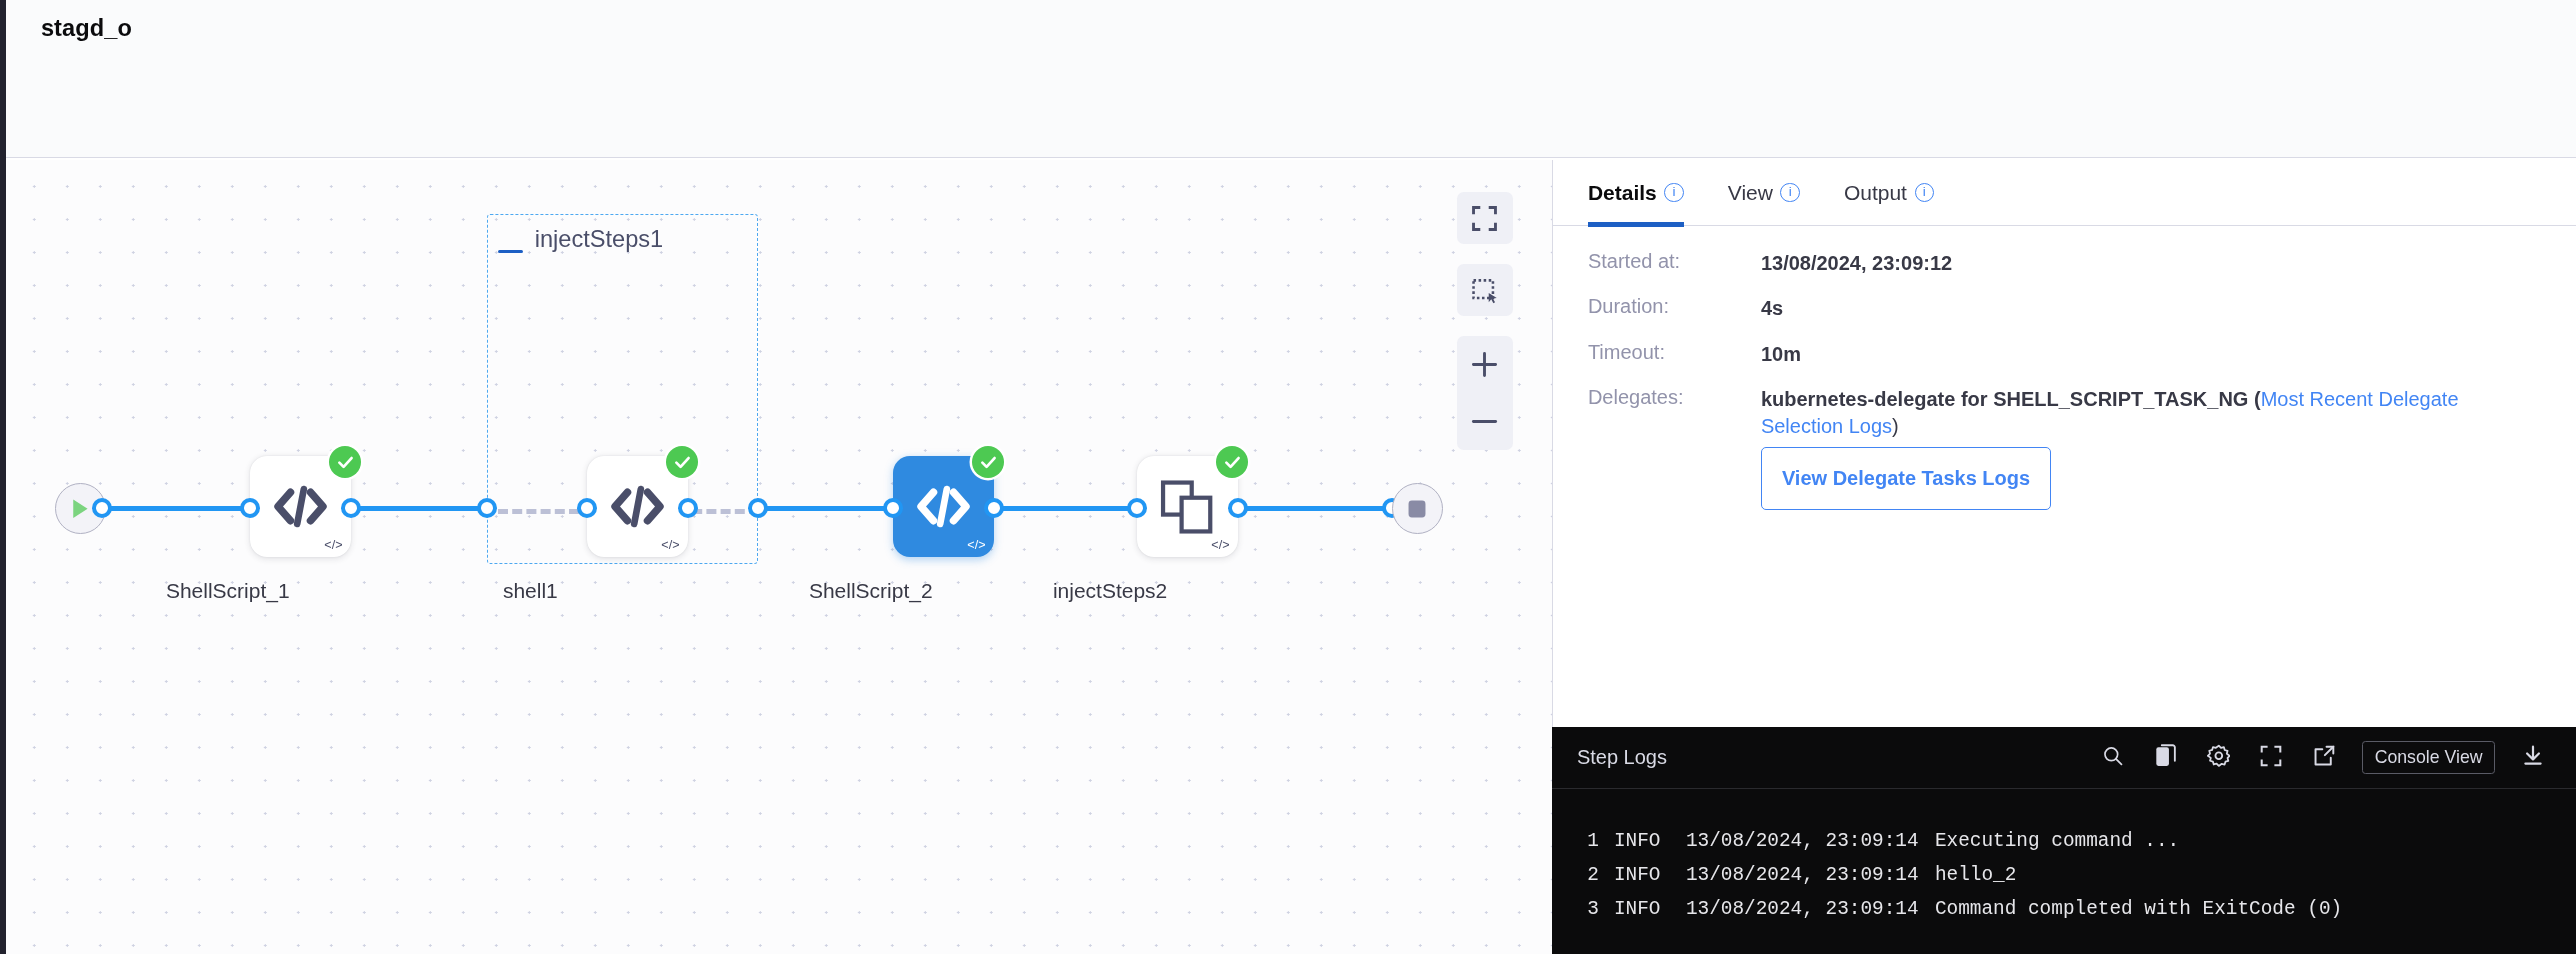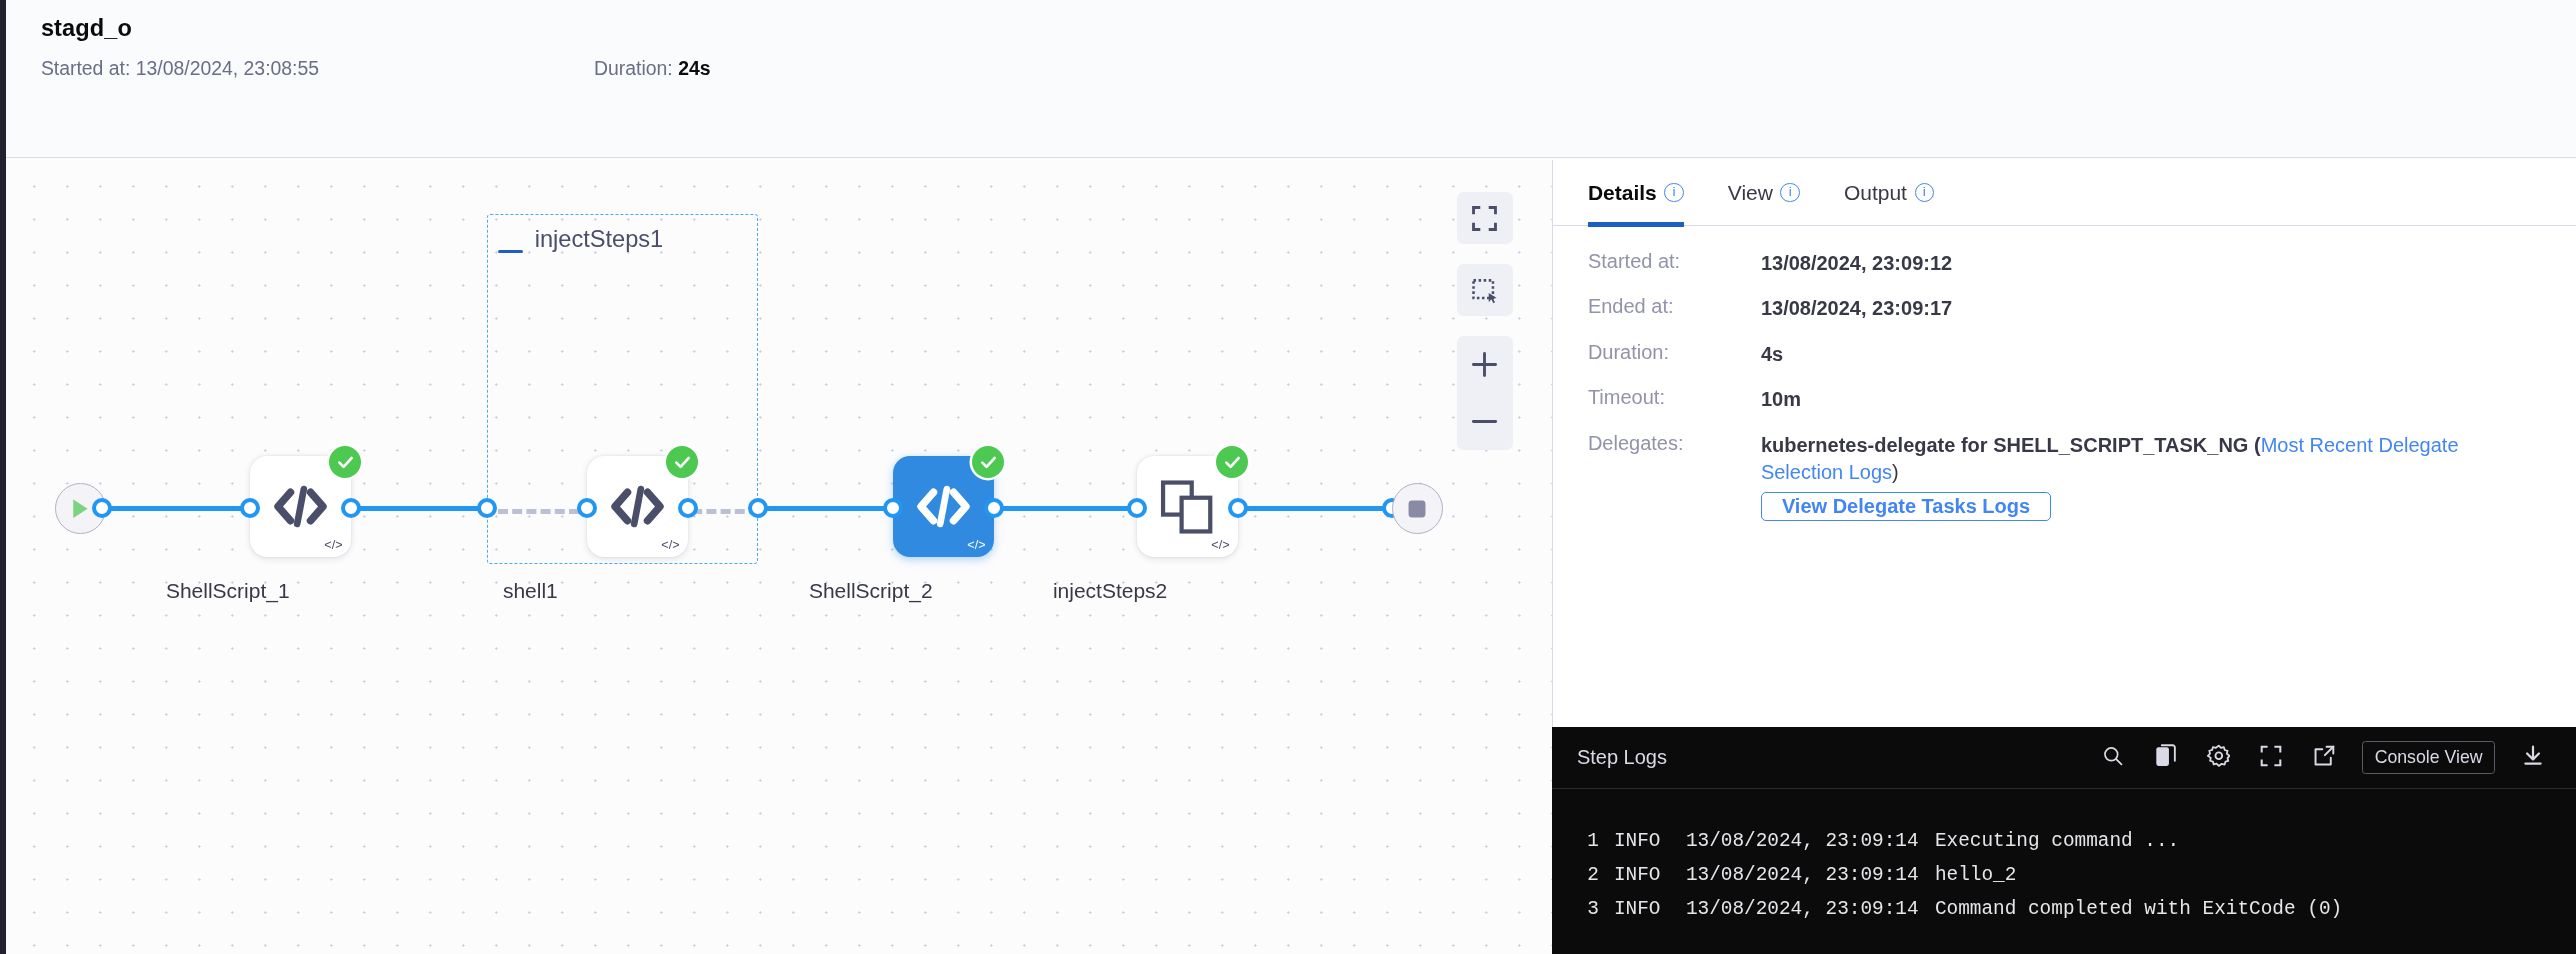--- a/index.html
+++ b/index.html
@@ -135,21 +135,21 @@
   .detail-row { display: flex; align-items: flex-start; margin-bottom: 18.5px; }
   .detail-label {
     width: 173px; flex: 0 0 173px; font-size: 20px; color: #9293ab; font-weight: normal;
     line-height: 1.1;
   }
   .detail-value { font-size: 20px; color: #383946; font-weight: bold; line-height: 1.35; }
   .detail-value .lnk { color: #4285f4; font-weight: normal; text-decoration: none; cursor: pointer; }
   .detail-value .plain { font-weight: normal; color: #383946; }
 
   .btn-outline {
-    margin-top: 6.7px; display: inline-block; padding: 2px 20px;
+    margin-top: 6.7px; display: inline-block; padding: 19px 20px;
     border: 1.7px solid #4285f4; border-radius: 5px; background: #ffffff;
     color: #4285f4; font-size: 20px; font-weight: bold; cursor: pointer;
     font-family: "Liberation Sans", sans-serif;
   }
 
   
   .logs-pane {
     position: absolute; left: 1546px; top: 567px; width: 1025px; height: 227px;
     background: #0b0b0c; overflow: hidden;
   }
@@ -176,24 +176,20 @@
 <body>
 
 <div class="app">
 
   <div class="left-rail"></div>
 
   <div class="app-body">
 
     <div class="exec-header">
       <div class="exec-title">stagd_o</div>
-      <div class="meta-row">
-        <div class="meta-item meta-started"><span>Started at:</span>&nbsp;<span class="mv">13/08/2024, 23:08:55</span></div>
-        <div class="meta-item meta-duration"><span>Duration:</span>&nbsp;<span class="mv">24s</span></div>
-      </div>
     </div>
 
     <div class="main-split">
 
       <div class="canvas-pane">
 
         <div class="group-box"></div>
         <div class="group-header">
           <span class="group-collapse"></span>
           <span class="group-name">injectSteps1</span>
@@ -336,24 +332,20 @@
             <span class="info-icon">i</span>
           </div>
         </div>
 
         <div class="details-body">
           <div class="detail-row">
             <div class="detail-label">Started at:</div>
             <div class="detail-value">13/08/2024, 23:09:12</div>
           </div>
           <div class="detail-row">
-            <div class="detail-label">Ended at:</div>
-            <div class="detail-value">13/08/2024, 23:09:17</div>
-          </div>
-          <div class="detail-row">
             <div class="detail-label">Duration:</div>
             <div class="detail-value">4s</div>
           </div>
           <div class="detail-row">
             <div class="detail-label">Timeout:</div>
             <div class="detail-value">10m</div>
           </div>
           <div class="detail-row">
             <div class="detail-label">Delegates:</div>
             <div class="detail-value">

